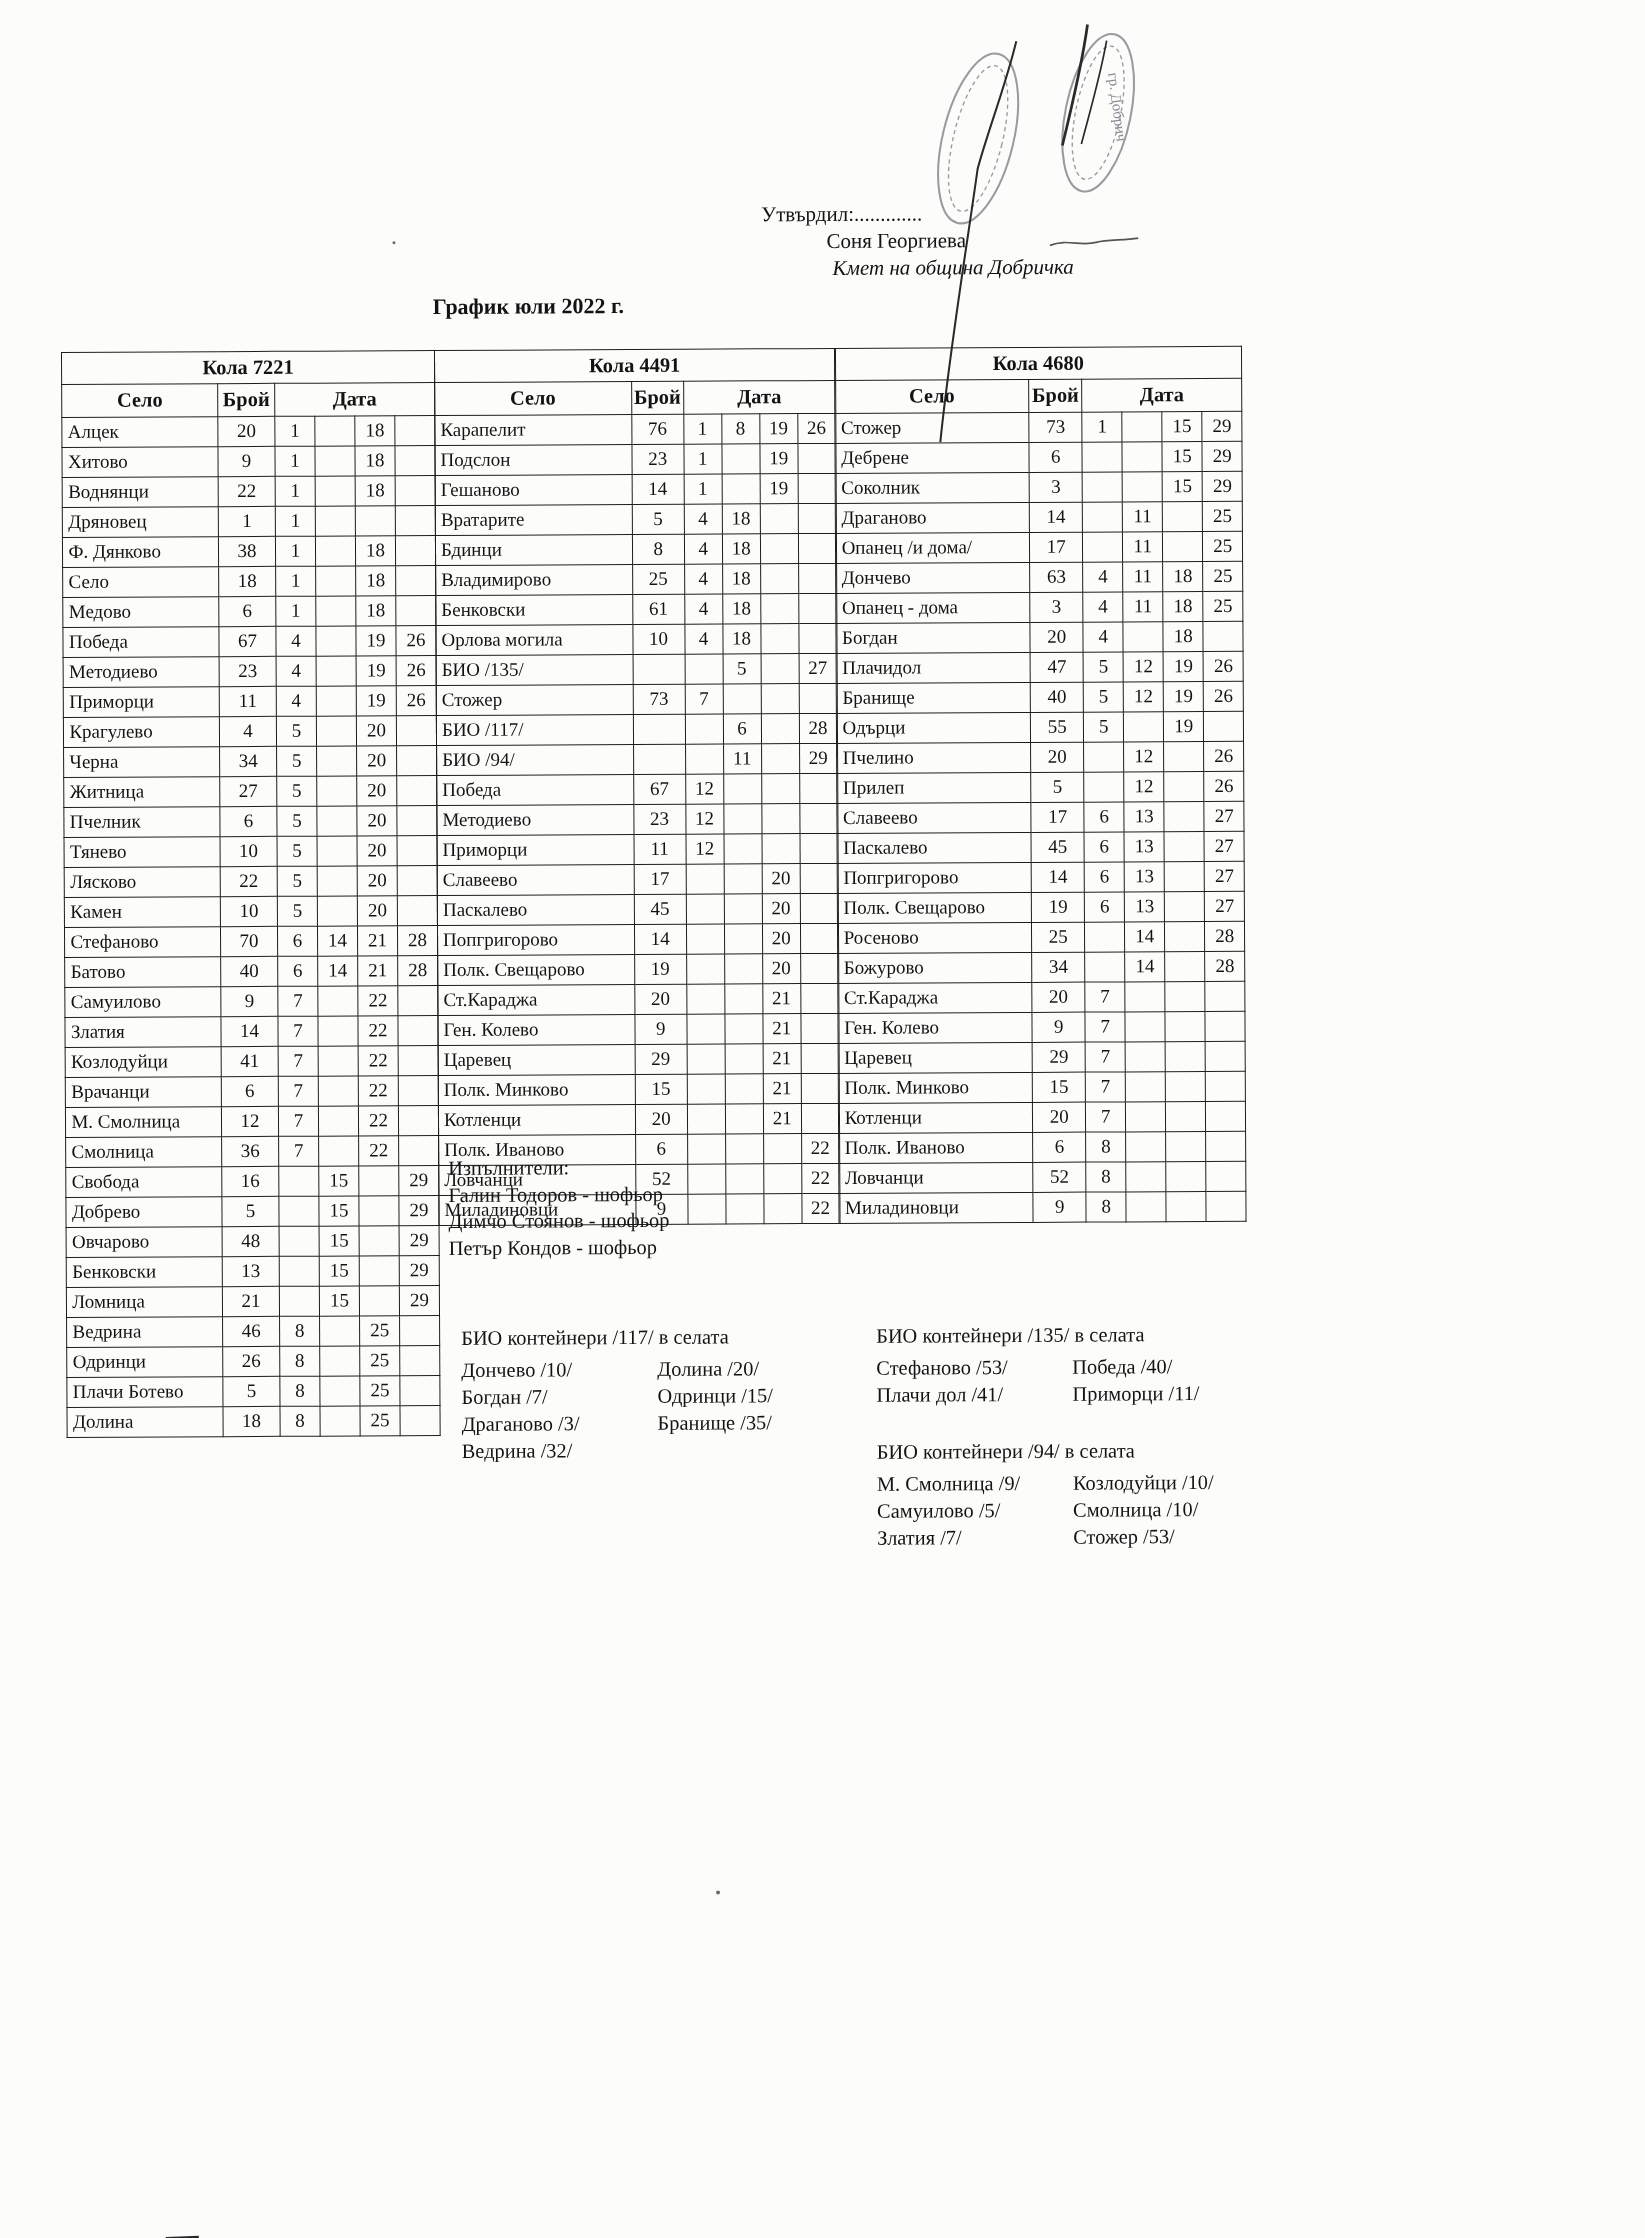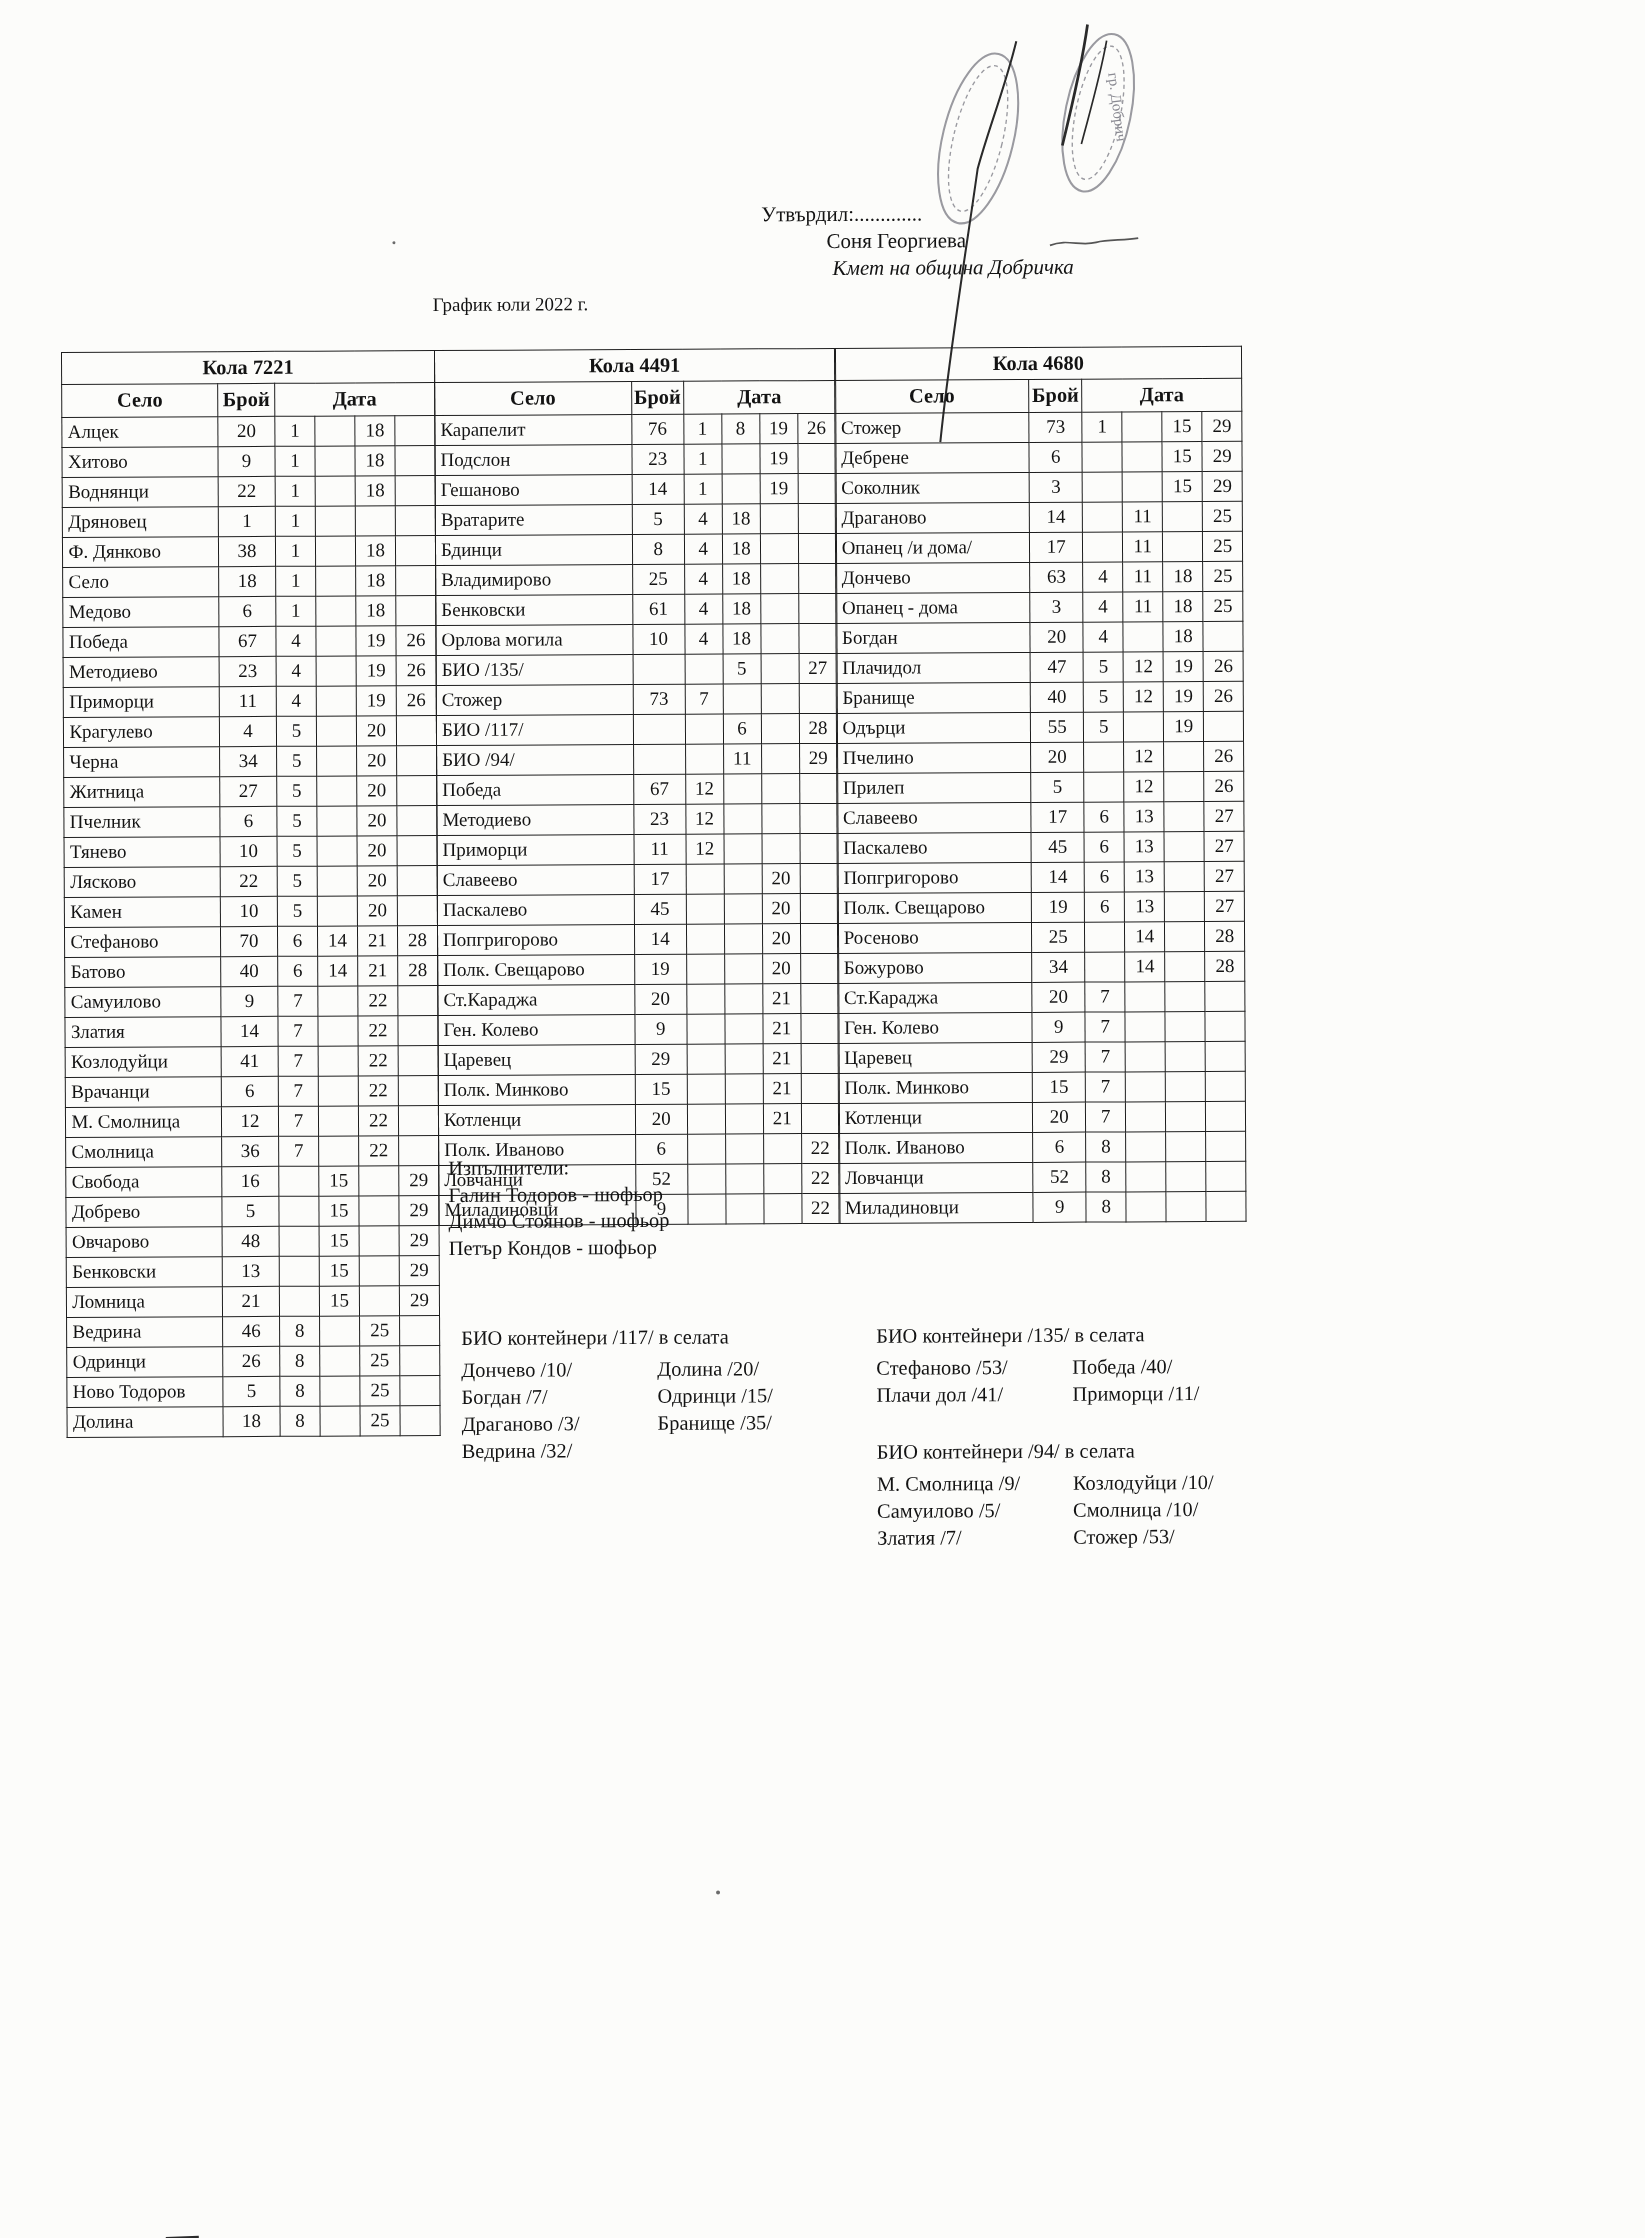--- a/index.html
+++ b/index.html
@@ -4,21 +4,21 @@
 <style>
   html,body{margin:0;padding:0;}
   body{width:1646px;height:2239px;background:#e9e9e9;}
   .page{position:relative;width:1646px;height:2239px;background:#fcfcfa;overflow:hidden;
         font-family:"Liberation Serif",serif;color:#131313;}
   .rot{position:absolute;left:0;top:0;width:100%;height:100%;transform:rotate(-0.3deg);transform-origin:50% 50%;}
   .overlay{position:absolute;left:0;top:0;pointer-events:none;}
   .approve{position:absolute;left:766px;top:201px;font-size:21px;line-height:27px;}
   .approve .sig-name{margin-left:65px;}
   .approve .sig-title{margin-left:71px;font-style:italic;}
-  .doc-title{position:absolute;left:437px;top:292px;font-size:19px;font-weight:normal;}
+  .doc-title{position:absolute;left:437px;top:292px;font-size:22px;font-weight:bold;}
   .tables{position:absolute;left:65px;top:348px;display:flex;align-items:flex-start;}
   table.sched{border-collapse:collapse;table-layout:fixed;font-size:19px;color:#131313;background:transparent;}
   table.sched+table.sched{margin-left:-1.4px;}
   table.sched th,table.sched td{border:1.4px solid #1e1e1e;overflow:hidden;white-space:nowrap;}
   th.grp{height:28.5px;font-size:20.4px;text-align:center;}
   tr.hdr th{height:30px;font-size:20.4px;text-align:center;}
   table.sched td{height:27px;}
   td.v{padding-left:5.4px;text-align:left;}
   td.n{text-align:center;}
   .executors{position:absolute;left:448px;top:1153px;font-size:20.4px;line-height:26.5px;}
@@ -334,21 +334,21 @@
             </tr>
             <tr>
               <td class="v">Одринци</td>
               <td class="n">26</td>
               <td class="n">8</td>
               <td class="n"></td>
               <td class="n">25</td>
               <td class="n"></td>
             </tr>
             <tr>
-              <td class="v">Ново Тодоров</td>
+              <td class="v">Плачи Ботево</td>
               <td class="n">5</td>
               <td class="n">8</td>
               <td class="n"></td>
               <td class="n">25</td>
               <td class="n"></td>
             </tr>
             <tr>
               <td class="v">Долина</td>
               <td class="n">18</td>
               <td class="n">8</td>

